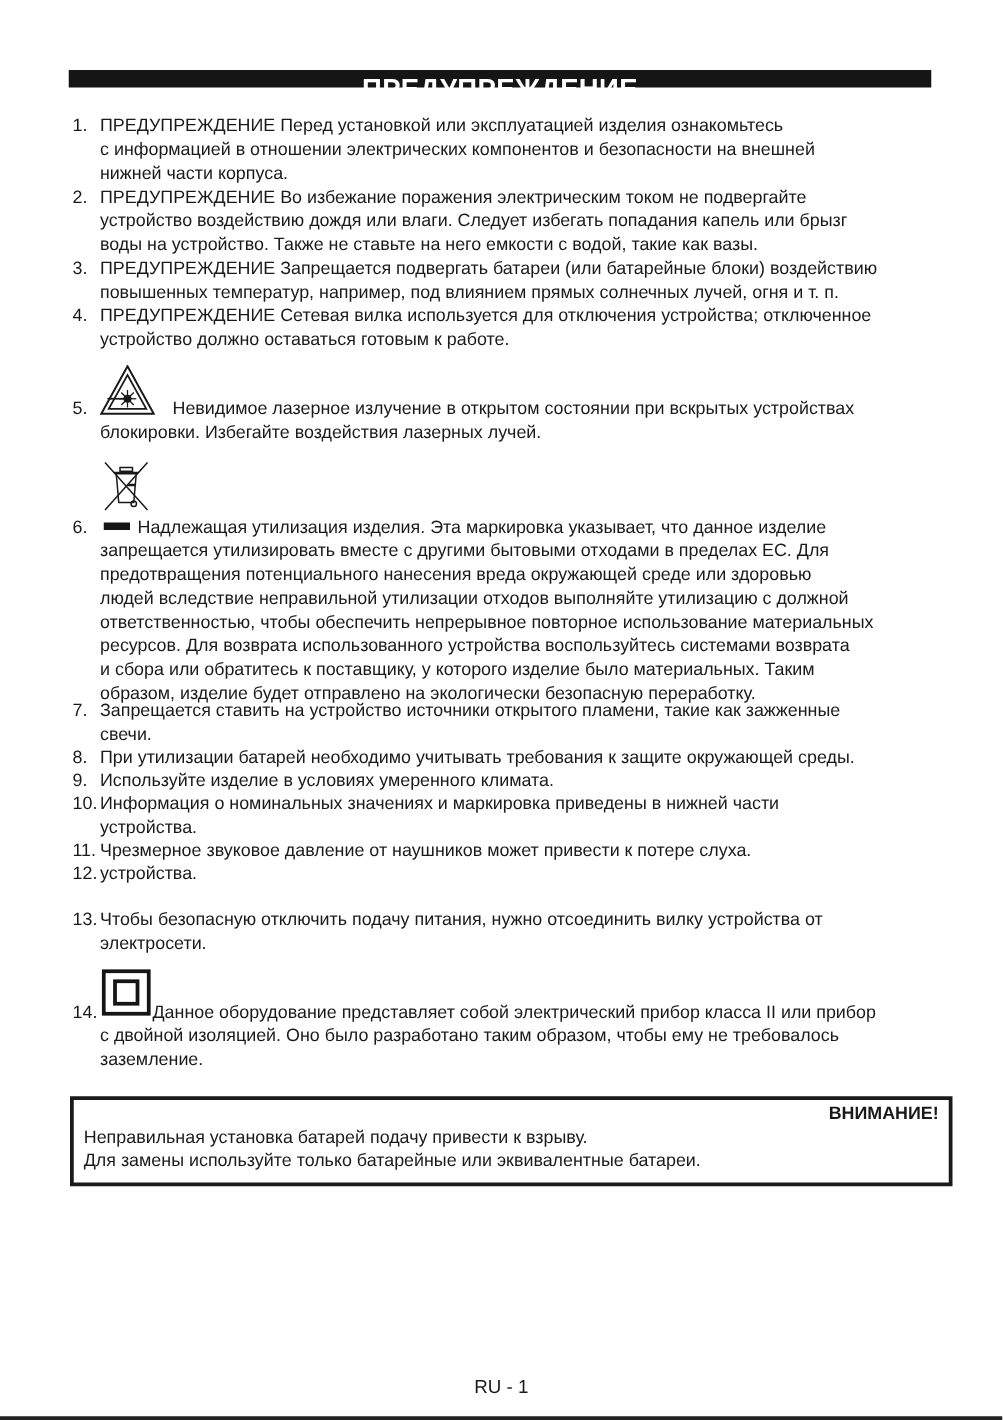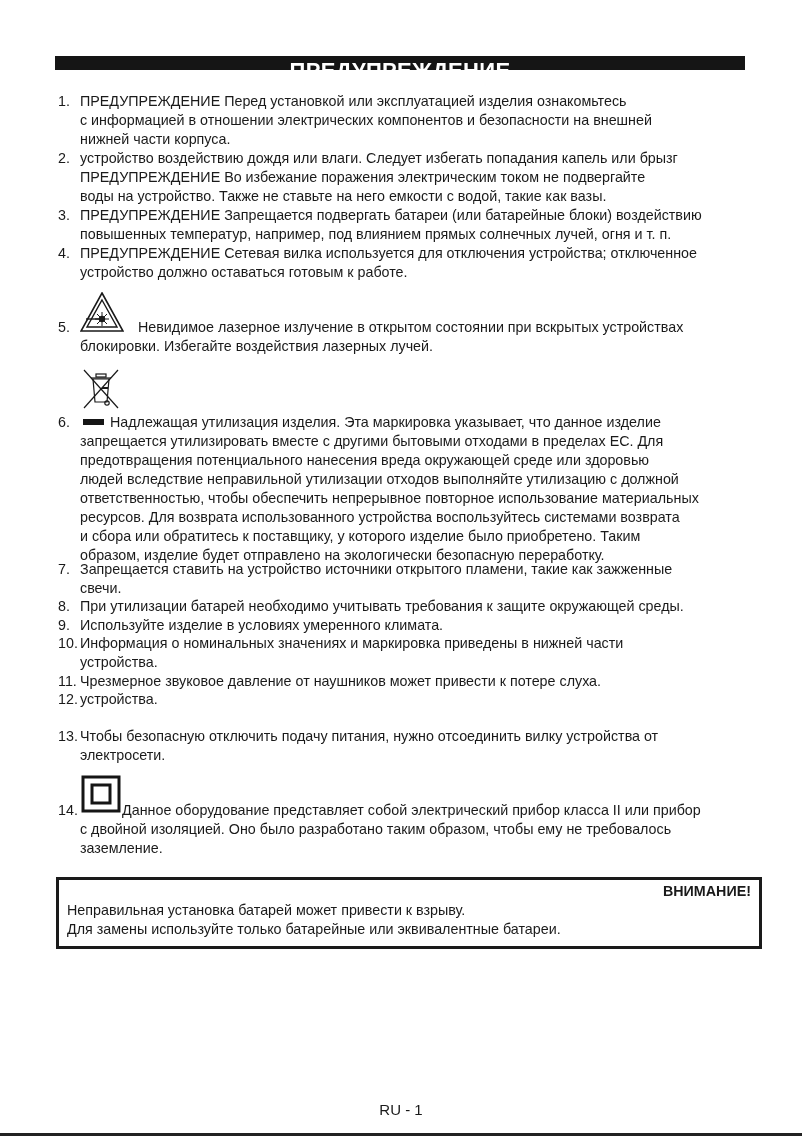--- a/index.html
+++ b/index.html
@@ -44,22 +44,22 @@
   <div class="body">
     <div>ПРЕДУПРЕЖДЕНИЕ Перед установкой или эксплуатацией изделия ознакомьтесь</div>
     <div>с информацией в отношении электрических компонентов и безопасности на внешней</div>
     <div>нижней части корпуса.</div>
   </div>
 </div>
 
 <div class="item" style="top:149px">
   <span class="num">2.</span>
   <div class="body">
+    <div>ПРЕДУПРЕЖДЕНИЕ Во избежание поражения электрическим током не подвергайте</div>
     <div>устройство воздействию дождя или влаги. Следует избегать попадания капель или брызг</div>
-    <div>ПРЕДУПРЕЖДЕНИЕ Во избежание поражения электрическим током не подвергайте</div>
     <div>воды на устройство. Также не ставьте на него емкости с водой, такие как вазы.</div>
   </div>
 </div>
 
 <div class="item" style="top:206px">
   <span class="num">3.</span>
   <div class="body">
     <div>ПРЕДУПРЕЖДЕНИЕ Запрещается подвергать батареи (или батарейные блоки) воздействию</div>
     <div>повышенных температур, например, под влиянием прямых солнечных лучей, огня и т. п.</div>
   </div>
@@ -108,21 +108,21 @@
   <span class="num">6.</span>
   <div class="body">
     <div>
       <span class="inline-icon" style="width:21px;height:6px;background:#151515;margin:0 6px 2px 3px"></span><span>Надлежащая утилизация изделия. Эта маркировка указывает, что данное изделие</span>
     </div>
     <div>запрещается утилизировать вместе с другими бытовыми отходами в пределах ЕС. Для</div>
     <div>предотвращения потенциального нанесения вреда окружающей среде или здоровью</div>
     <div>людей вследствие неправильной утилизации отходов выполняйте утилизацию с должной</div>
     <div>ответственностью, чтобы обеспечить непрерывное повторное использование материальных</div>
     <div>ресурсов. Для возврата использованного устройства воспользуйтесь системами возврата</div>
-    <div>и сбора или обратитесь к поставщику, у которого изделие было приобретено. Таким</div>
+    <div>и сбора или обратитесь к поставщику, у которого изделие было материальных. Таким</div>
     <div>образом, изделие будет отправлено на экологически безопасную переработку.</div>
   </div>
 </div>
 
 <div class="item" style="top:560px">
   <span class="num">7.</span>
   <div class="body">
     <div>Запрещается ставить на устройство источники открытого пламени, такие как зажженные</div>
     <div>свечи.</div>
   </div>
@@ -180,18 +180,18 @@
   <span class="num">14.</span>
   <div class="body">
     <div style="padding-left:42px">Данное оборудование представляет собой электрический прибор класса II или прибор</div>
     <div>с двойной изоляцией. Оно было разработано таким образом, чтобы ему не требовалось</div>
     <div>заземление.</div>
   </div>
 </div>
 
 <div class="caution-box">
   <div class="caution-title">ВНИМАНИЕ!</div>
-  <div>Неправильная установка батарей может привести к взрыву.</div>
+  <div>Неправильная установка батарей подачу привести к взрыву.</div>
   <div>Для замены используйте только батарейные или эквивалентные батареи.</div>
 </div>
 
 <div class="footer">RU - 1</div>
 <div class="bottom-line"></div>
 
 </body></html>

